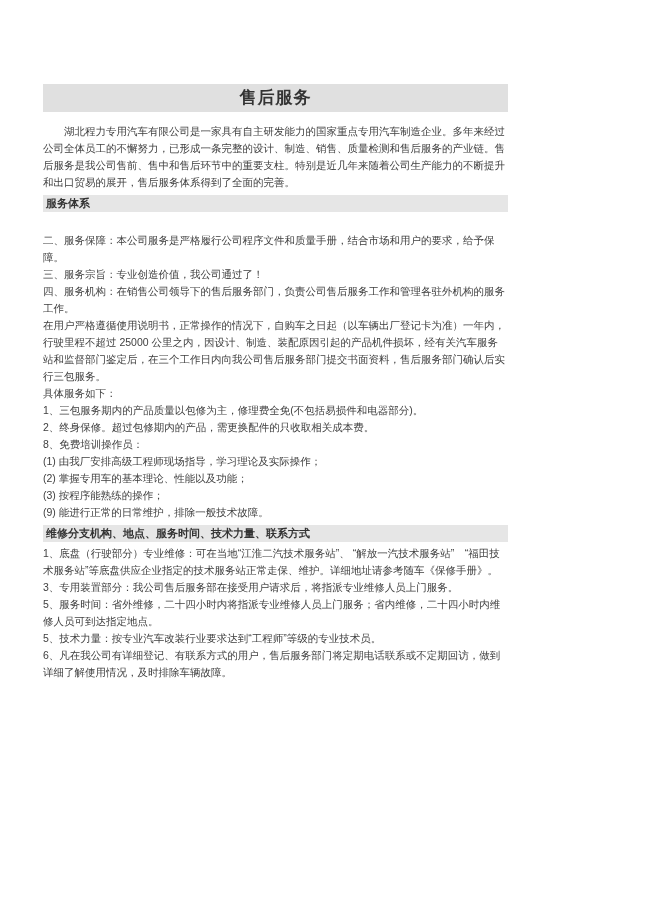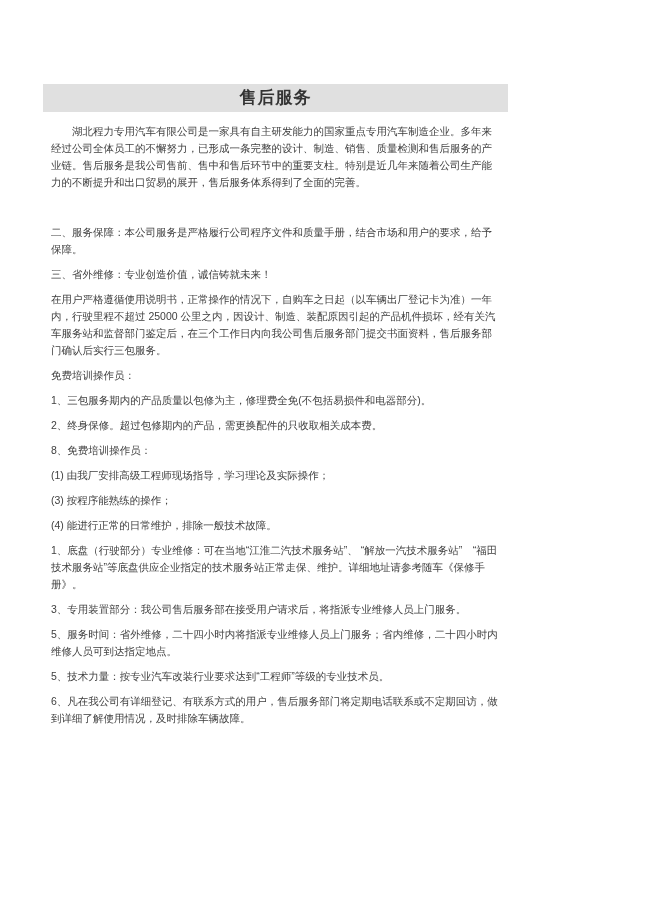--- a/index.html
+++ b/index.html
@@ -21,21 +21,21 @@
     height: 28px;
     line-height: 28px;
     background: #e0e0e0;
     text-align: center;
     font-size: 17px;
     font-weight: bold;
     color: #333333;
     letter-spacing: 1px;
   }
   .line {
-    margin: 8px;
+    margin: 0;
     font-size: 10.5px;
     line-height: 17px;
     min-height: 17px;
     color: #404040;
     word-break: break-all;
   }
   .intro {
     margin-top: 11px;
     margin-bottom: 4px;
     text-indent: 2em;
@@ -54,41 +54,45 @@
 </head>
 <body>
 
 <div class="page">
 
   <div class="title-bar">售后服务</div>
 
   <p class="line intro">湖北程力专用汽车有限公司是一家具有自主研发能力的国家重点专用汽车制造企业。多年来经过公司全体员工的不懈努力，已形成一条完整的设计、制造、销售、质量检测和售后服务的产业链。售后服务是我公司售前、售中和售后环节中的重要支柱。特别是近几年来随着公司生产能力的不断提升和出口贸易的展开，售后服务体系得到了全面的完善。</p>
 
   <div class="section">
+    <div class="sec-heading">服务体系</div>
     <div class="sec-body">
       <p class="line"></p>
       <p class="line">二、服务保障：本公司服务是严格履行公司程序文件和质量手册，结合市场和用户的要求，给予保障。</p>
-      <p class="line">三、省外维修：专业创造价值，诚信铸就未来！</p>
+      <p class="line">三、服务宗旨：专业创造价值，我公司通过了！</p>
+      <p class="line">四、服务机构：在销售公司领导下的售后服务部门，负责公司售后服务工作和管理各驻外机构的服务工作。</p>
     </div>
   </div>
 
   <div class="section">
     <div class="sec-body">
       <p class="line">在用户严格遵循使用说明书，正常操作的情况下，自购车之日起（以车辆出厂登记卡为准）一年内，行驶里程不超过 25000 公里之内，因设计、制造、装配原因引起的产品机件损坏，经有关汽车服务站和监督部门鉴定后，在三个工作日内向我公司售后服务部门提交书面资料，售后服务部门确认后实行三包服务。</p>
-      <p class="line">免费培训操作员：</p>
+      <p class="line">具体服务如下：</p>
       <p class="line">1、三包服务期内的产品质量以包修为主，修理费全免(不包括易损件和电器部分)。</p>
       <p class="line">2、终身保修。超过包修期内的产品，需更换配件的只收取相关成本费。</p>
       <p class="line">8、免费培训操作员：</p>
       <p class="line">(1) 由我厂安排高级工程师现场指导，学习理论及实际操作；</p>
+      <p class="line">(2) 掌握专用车的基本理论、性能以及功能；</p>
       <p class="line">(3) 按程序能熟练的操作；</p>
-      <p class="line">(4) 能进行正常的日常维护，排除一般技术故障。</p>
+      <p class="line">(9) 能进行正常的日常维护，排除一般技术故障。</p>
     </div>
   </div>
 
   <div class="section">
+    <div class="sec-heading">维修分支机构、地点、服务时间、技术力量、联系方式</div>
     <div class="sec-body">
       <p class="line">1、底盘（行驶部分）专业维修：可在当地“江淮二汽技术服务站”、 “解放一汽技术服务站”　“福田技术服务站”等底盘供应企业指定的技术服务站正常走保、维护。详细地址请参考随车《保修手册》。</p>
       <p class="line">3、专用装置部分：我公司售后服务部在接受用户请求后，将指派专业维修人员上门服务。</p>
       <p class="line">5、服务时间：省外维修，二十四小时内将指派专业维修人员上门服务；省内维修，二十四小时内维修人员可到达指定地点。</p>
       <p class="line">5、技术力量：按专业汽车改装行业要求达到“工程师”等级的专业技术员。</p>
       <p class="line">6、凡在我公司有详细登记、有联系方式的用户，售后服务部门将定期电话联系或不定期回访，做到详细了解使用情况，及时排除车辆故障。</p>
     </div>
   </div>
 
 </div>

